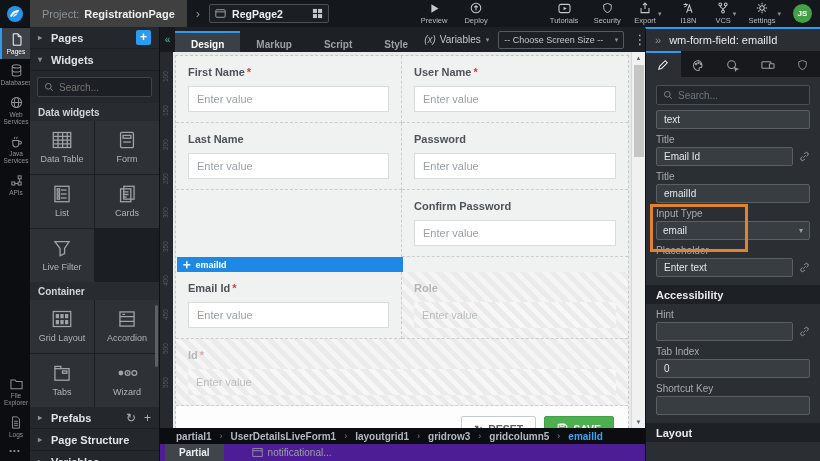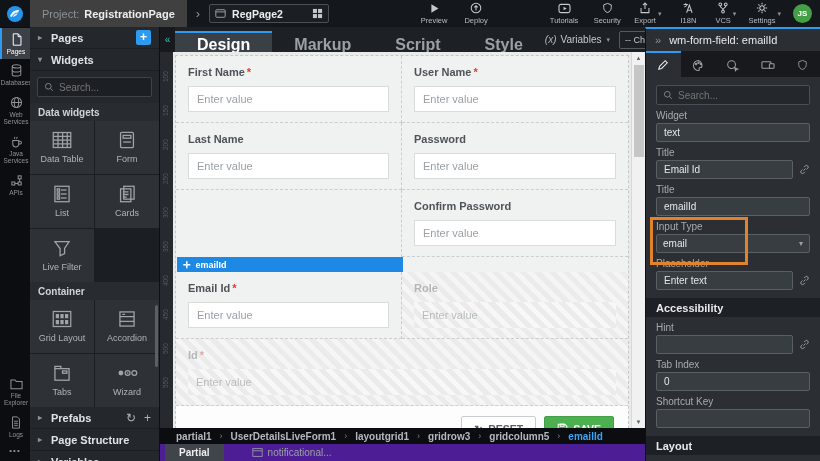--- a/index.html
+++ b/index.html
@@ -46,21 +46,21 @@
   .tiles { display:grid; grid-template-columns:1fr 1fr; gap:1px; background:#1b1e22; flex:none; }
   .tile { background:#2e3237; height:53px; display:flex; flex-direction:column; align-items:center; justify-content:center; gap:5px; color:#aeb4b9; font-size:9px; }
   .tile svg { stroke:#9ea4a9; }
   .pal-mini { margin-left:auto; display:flex; gap:8px; color:#aeb4b9; font-size:12px; font-weight:normal; }
   .pal-thumb { position:absolute; right:1px; top:278px; width:3px; height:62px; background:#5a6066; border-radius:2px; }
 
   
   .center { flex:1; display:flex; flex-direction:column; min-width:0; background:#17191d; }
   .edit-toolbar { height:25px; flex:none; background:#1d2025; display:flex; align-items:center; }
   .collapse-btn { width:15px; height:100%; background:#17191d; color:#35c3b4; display:flex; align-items:center; justify-content:center; font-size:10px; flex:none; }
-  .etab { padding:0 22px; height:100%; display:flex; align-items:center; color:#9aa0a5; font-size:16px; font-weight:bold; border-top:2px solid transparent;margin-top:8px; }
+  .etab { padding:0 16px; height:100%; display:flex; align-items:center; color:#9aa0a5; font-size:10px; font-weight:bold; border-top:2px solid transparent;margin-top:8px; }
   .etab.active { background:#3a4046; color:#fff; border-top-color:#2e9bf0; }
   .et-right { margin-left:auto; display:flex; align-items:center; gap:9px; padding-right:9px; color:#aeb4b9; }
   .vars-dd { display:flex; align-items:center; gap:4px; font-size:10px; color:#c4c9ce; }
   .fx { font-style:italic; color:#aeb4b9; }
   .screen-select { width:126px; height:18px; border:1px solid #555a60; border-radius:2px; display:flex; align-items:center; justify-content:space-between; padding:0 5px; font-size:9px; color:#c4c9ce; }
   .icon-btn { color:#b9bec3; font-size:13px; line-height:1; }
 
   
   .canvas-zone { flex:1; display:flex; min-height:0; background:#26292e; }
   .ruler { width:13px; flex:none; position:relative; background:#26292e; }
@@ -588,21 +588,20 @@
       <div class="insp-body">
         <div class="isearch">
           <svg width="10" height="10" viewBox="0 0 14 14" fill="none" stroke="#7d8288" stroke-width="1.4">
             <circle cx="6" cy="6" r="4"></circle>
               <path d="M9 9l3.4 3.4"></path>
           </svg>
           <input placeholder="Search..." style="">
         </div>
 
         <div class="ifield">
-          <div class="ilabel">Widget</div>
           <div class="irow">
               <input class="iinput" value="text" style="">
             </div>
         </div>
 
         <div class="ifield">
           <div class="ilabel">Title</div>
           <div class="irow">
             <input class="iinput" value="Email Id" style="">
             <svg class="link-ic" width="11" height="11" viewBox="0 0 14 14" fill="none" stroke="currentColor" stroke-width="1.2">

